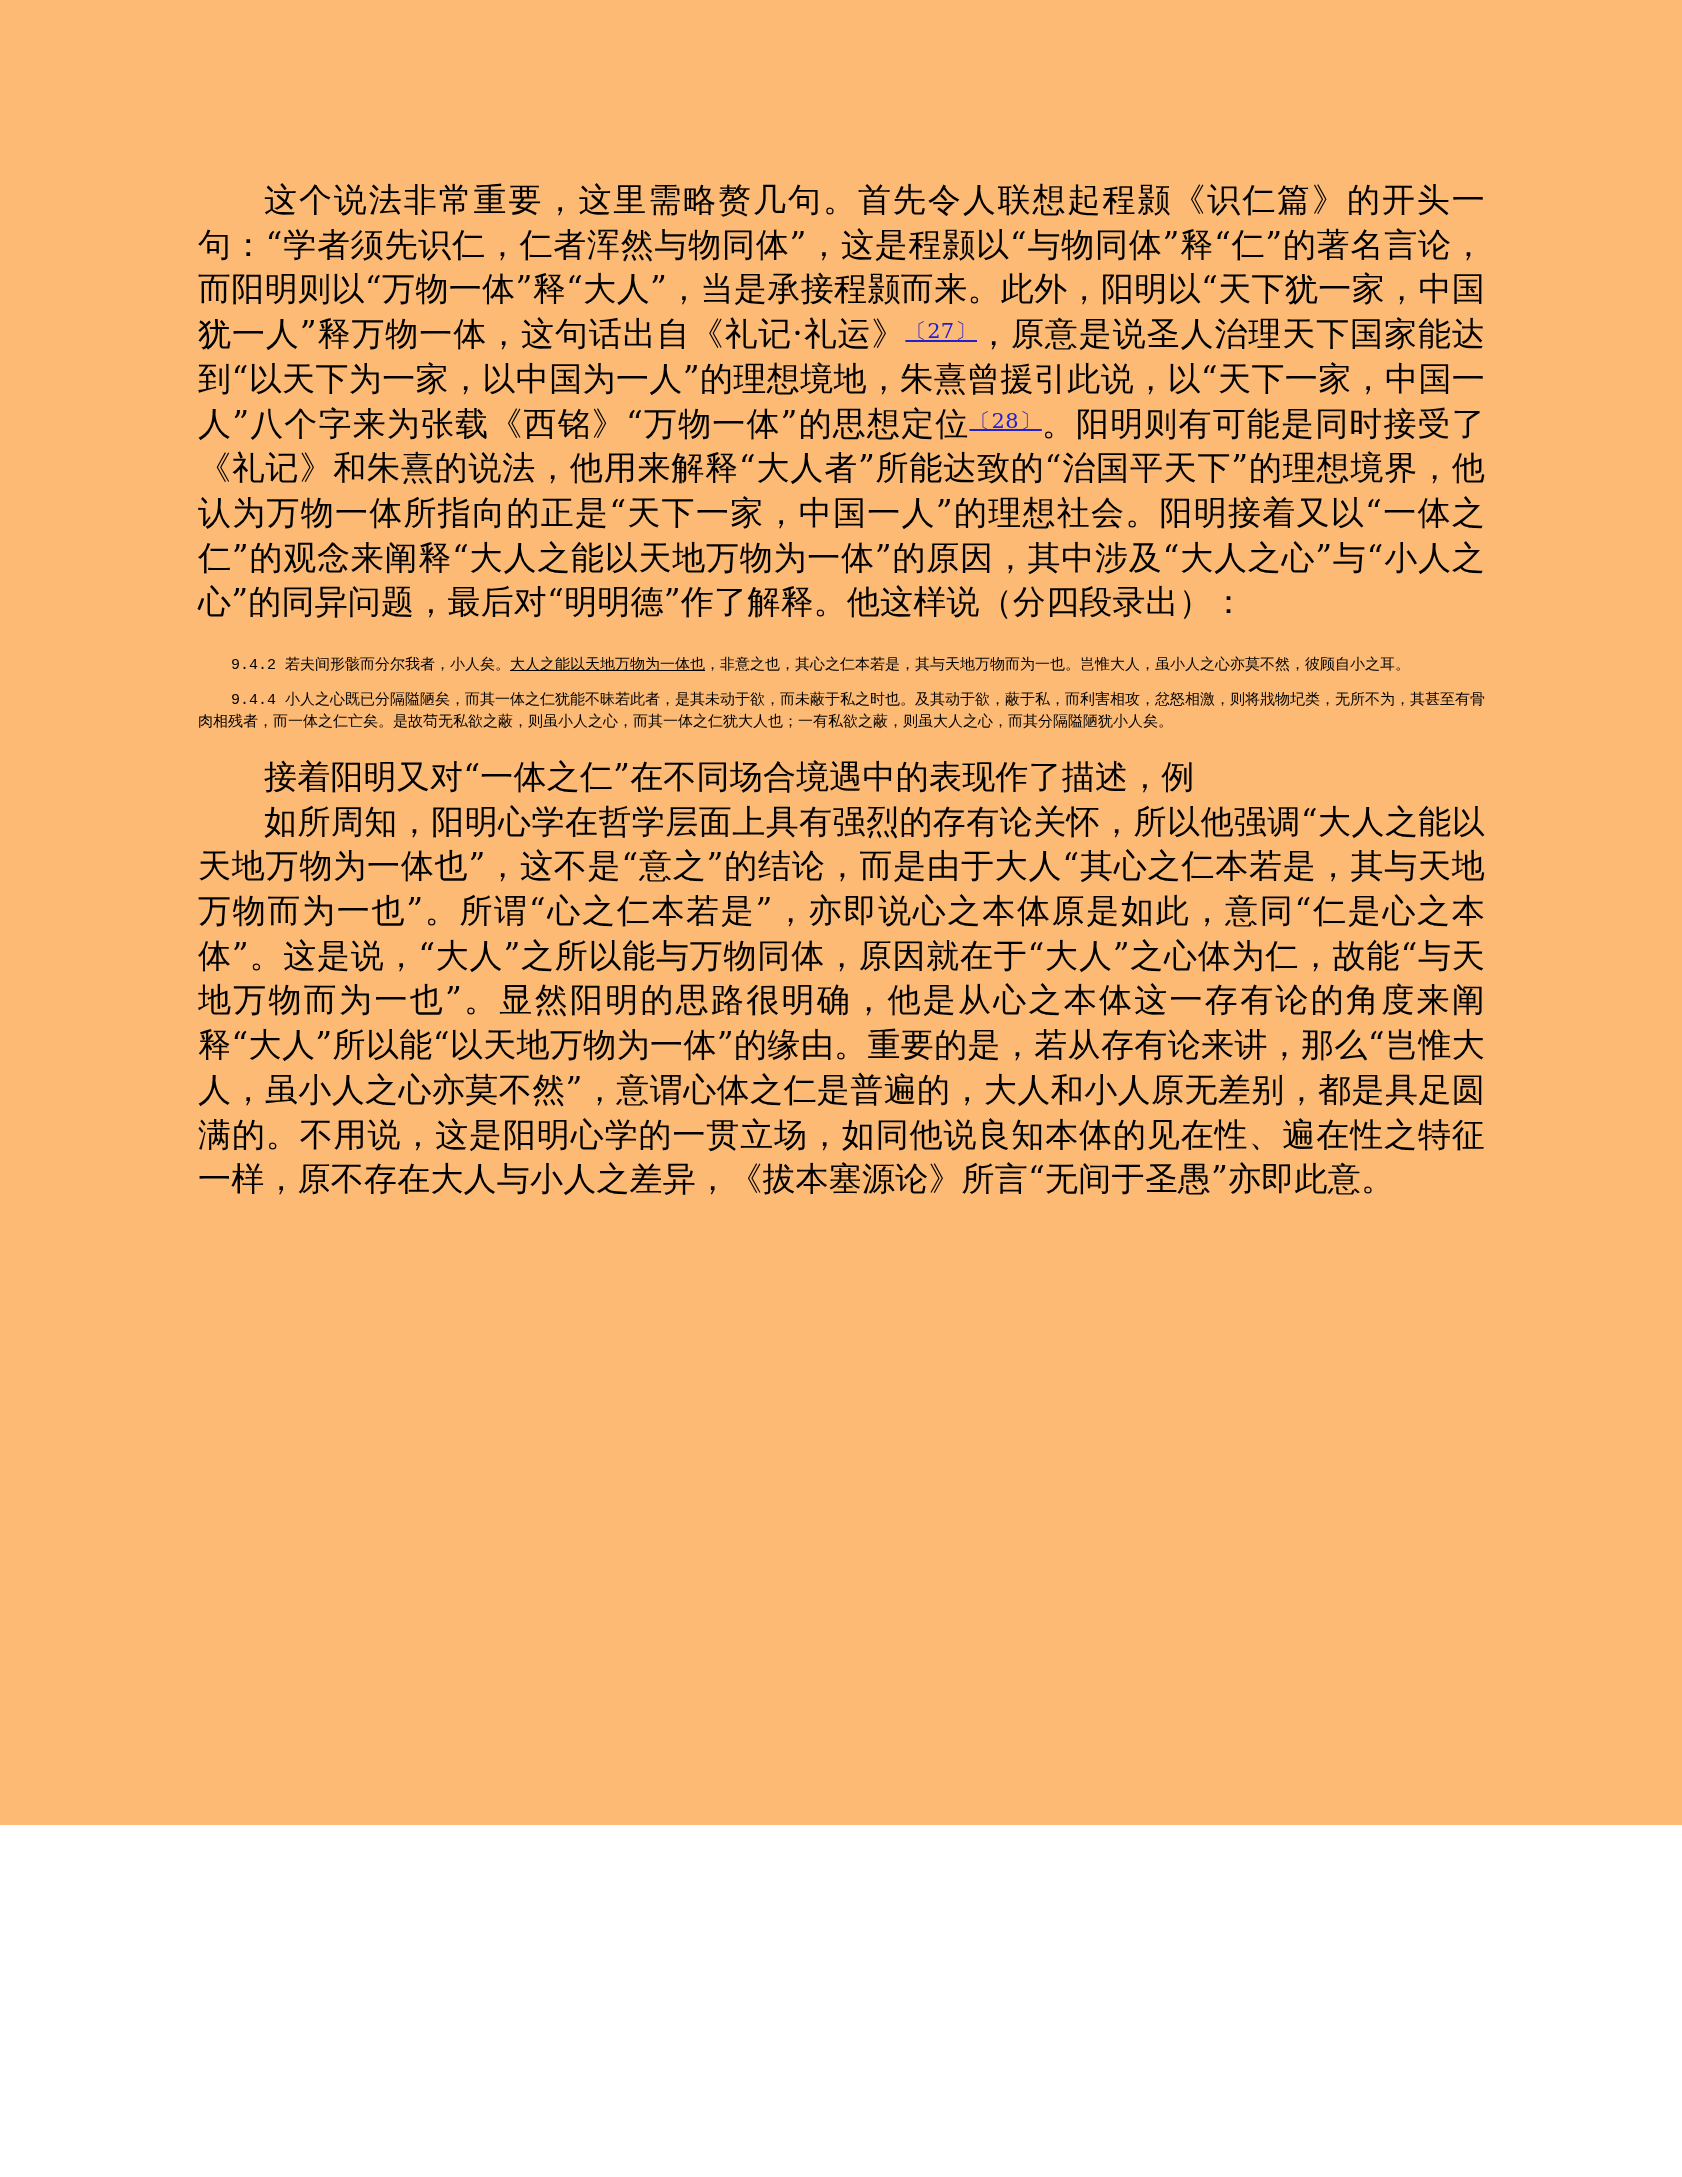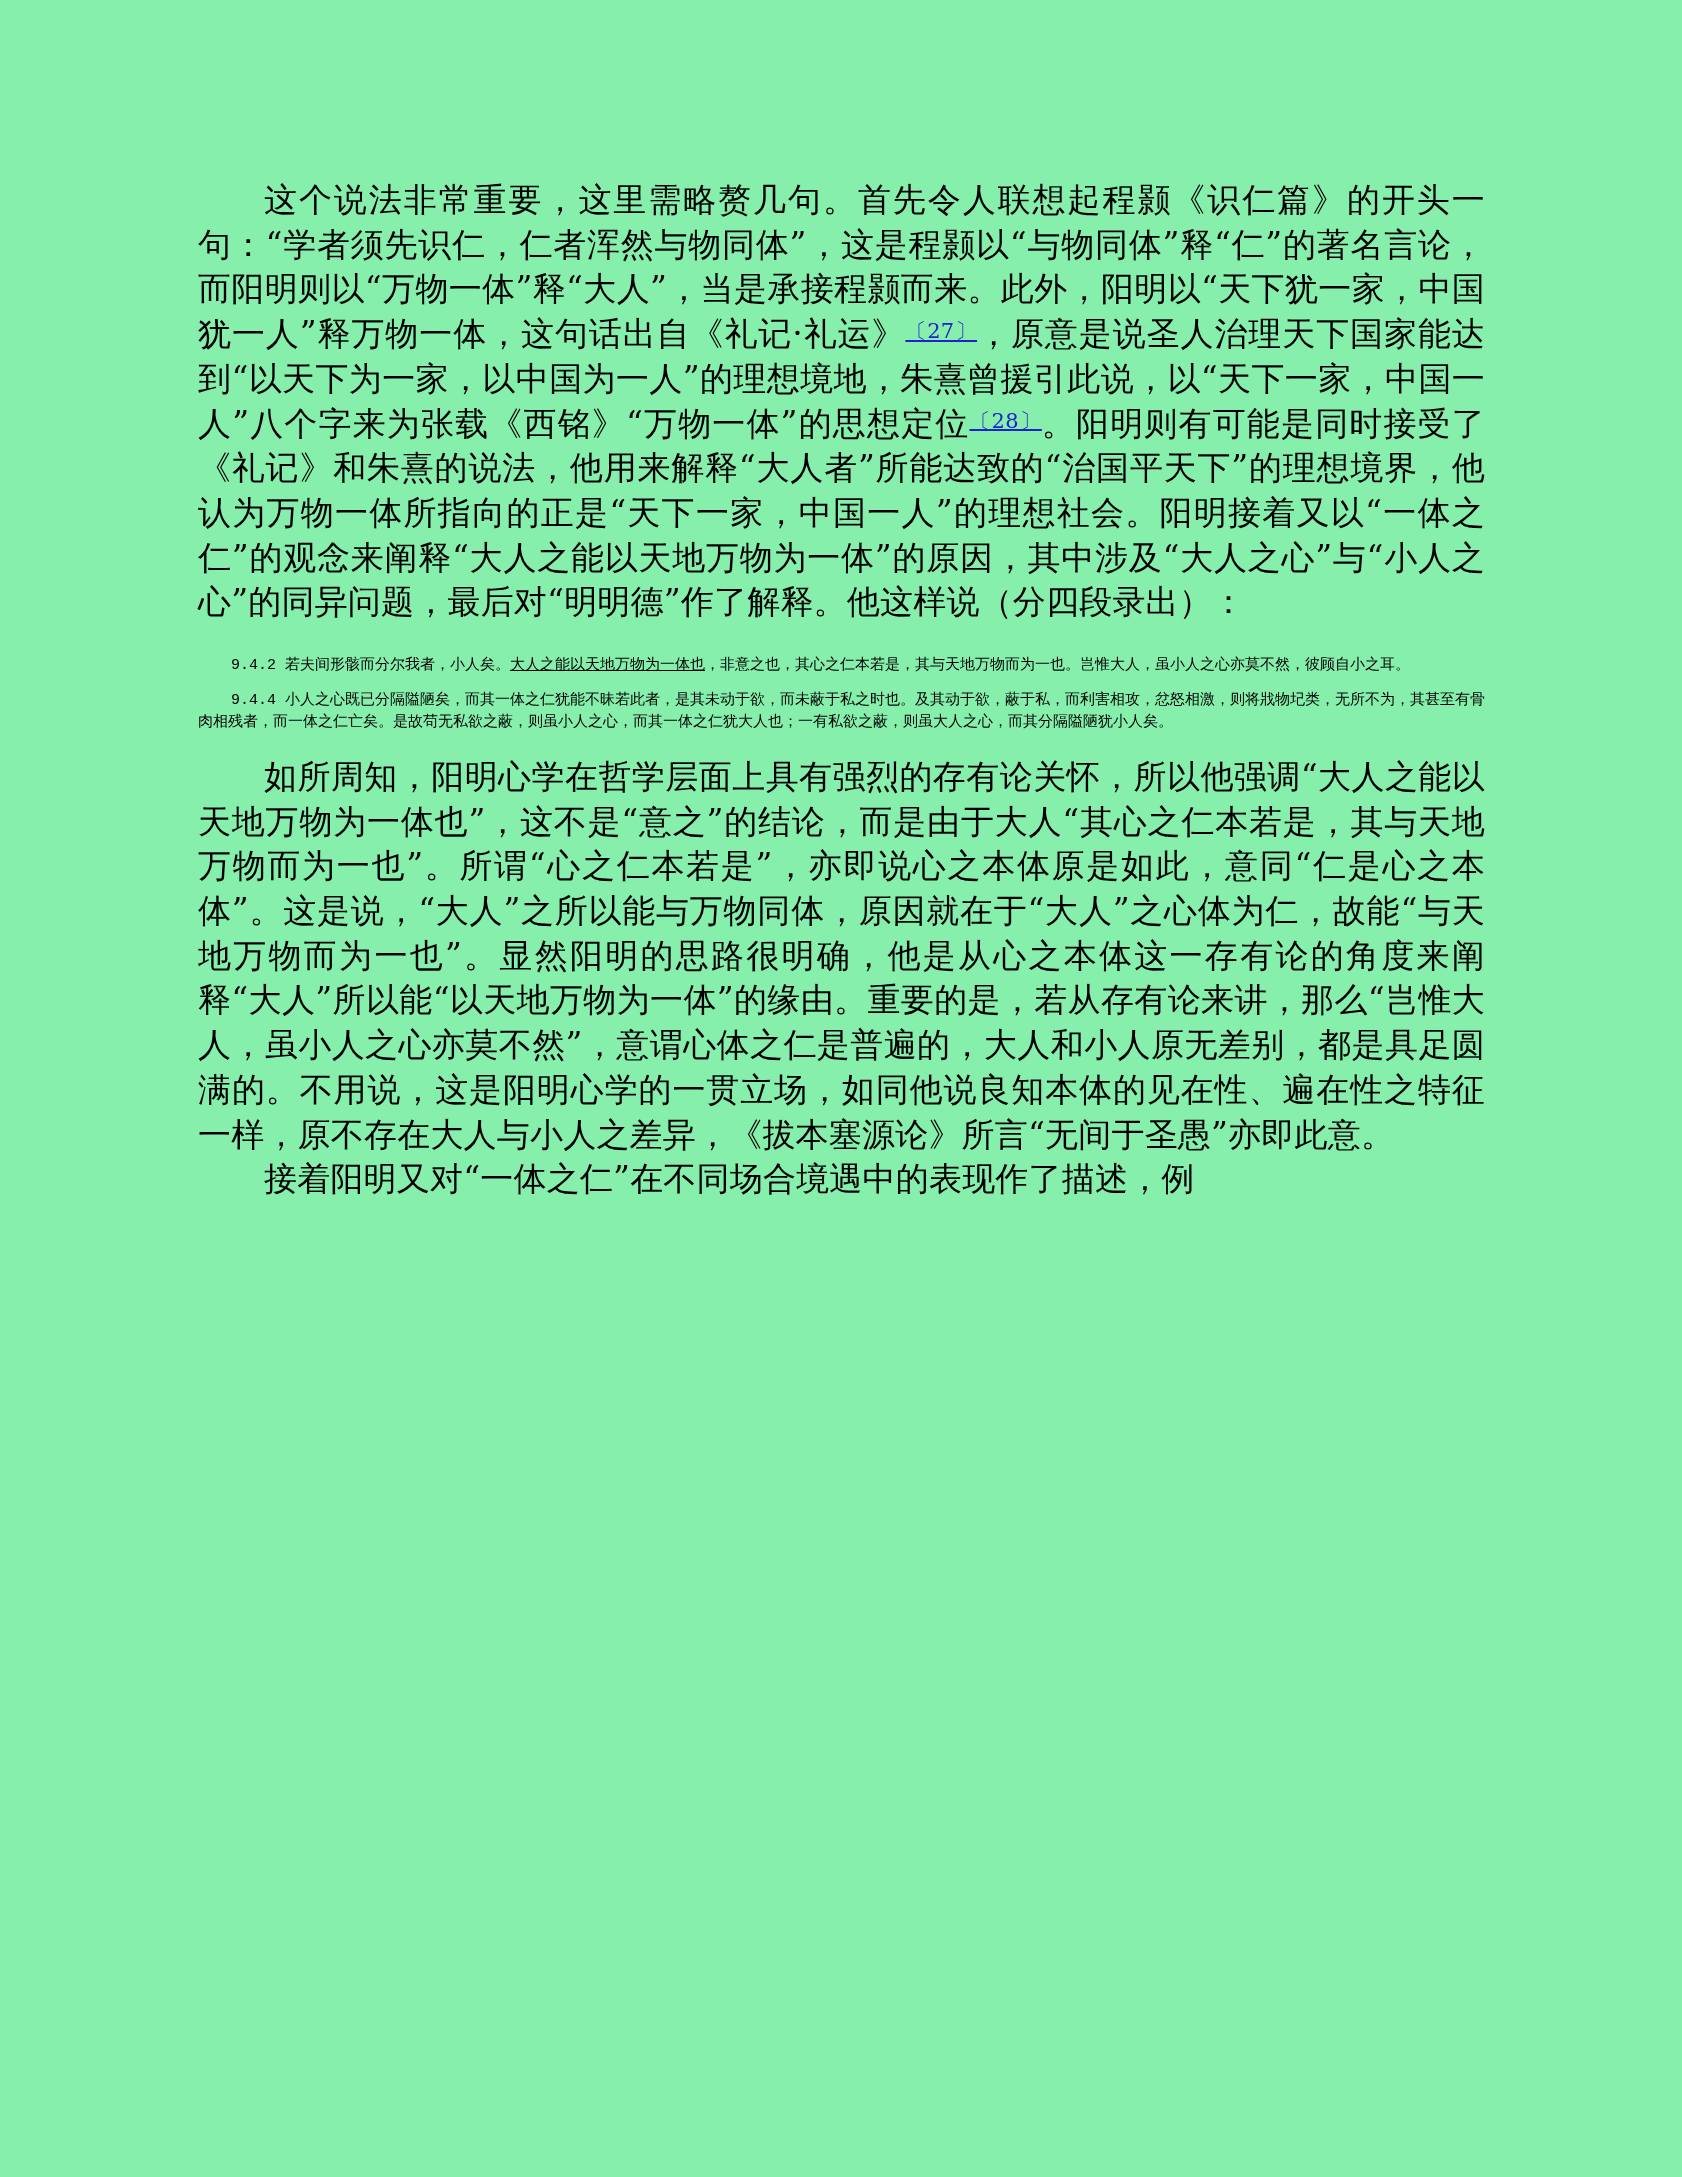--- a/index.html
+++ b/index.html
@@ -6,23 +6,23 @@
     margin: 0;
     padding: 0;
     background: #ffffff;
   }
   body {
     font-family: "DejaVu Serif", "Liberation Serif", serif;
     color: #000000;
   }
   .page {
     width: 1682px;
-    height: 2177px;
+    height: 1825px;
     position: relative;
-    background: #86efac;
+    background: #fdba74;
     box-sizing: border-box;
     padding: 178px 198px 56px 198px;
   }
   .doc-body {
     width: 1287px;
   }
   
   p.main {
     font-size: 33px;
     line-height: 1.355;
@@ -71,19 +71,19 @@
     <div class="gap-a"></div>
 
     <p class="quote"><span class="num">9.4.2</span><span>若夫间形骸而分尔我者，小人矣。</span><span class="ul">大人之能以天地万物为一体也</span><span>，非意之也，其心之仁本若是，其与天地万物而为一也。岂惟大人，虽小人之心亦莫不然，彼顾自小之耳。</span></p>
 
 
     <p class="quote"><span class="num">9.4.4</span><span>小人之心既已分隔隘陋矣，而其一体之仁犹能不昧若此者，是其未动于欲，而未蔽于私之时也。及其动于欲，蔽于私，而利害相攻，忿怒相激，则将戕物圮类，无所不为，其甚至有骨肉相残者，而一体之仁亡矣。是故苟无私欲之蔽，则虽小人之心，而其一体之仁犹大人也；一有私欲之蔽，则虽大人之心，而其分隔隘陋犹小人矣。</span></p>
 
 
     <div class="gap-b"></div>
 
+    <p class="main cont">接着阳明又对“一体之仁”在不同场合境遇中的表现作了描述，例</p>
+
     <p class="main cont">如所周知，阳明心学在哲学层面上具有强烈的存有论关怀，所以他强调“大人之能以天地万物为一体也”，这不是“意之”的结论，而是由于大人“其心之仁本若是，其与天地万物而为一也”。所谓“心之仁本若是”，亦即说心之本体原是如此，意同“仁是心之本体”。这是说，“大人”之所以能与万物同体，原因就在于“大人”之心体为仁，故能“与天地万物而为一也”。显然阳明的思路很明确，他是从心之本体这一存有论的角度来阐释“大人”所以能“以天地万物为一体”的缘由。重要的是，若从存有论来讲，那么“岂惟大人，虽小人之心亦莫不然”，意谓心体之仁是普遍的，大人和小人原无差别，都是具足圆满的。不用说，这是阳明心学的一贯立场，如同他说良知本体的见在性、遍在性之特征一样，原不存在大人与小人之差异，《拔本塞源论》所言“无间于圣愚”亦即此意。</p>
-
-    <p class="main cont">接着阳明又对“一体之仁”在不同场合境遇中的表现作了描述，例</p>
 
   </div>
 </div>
 
 
 </body></html>

